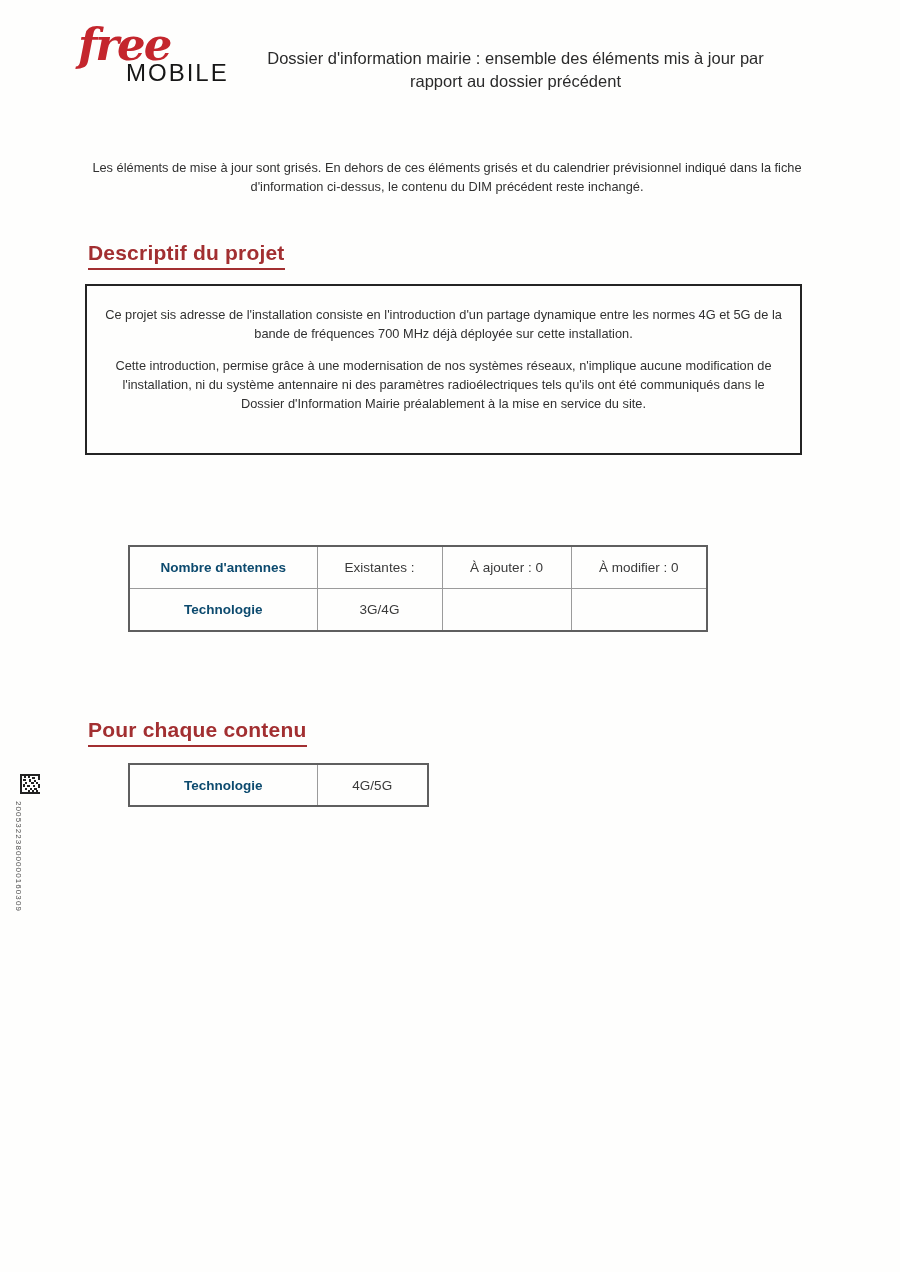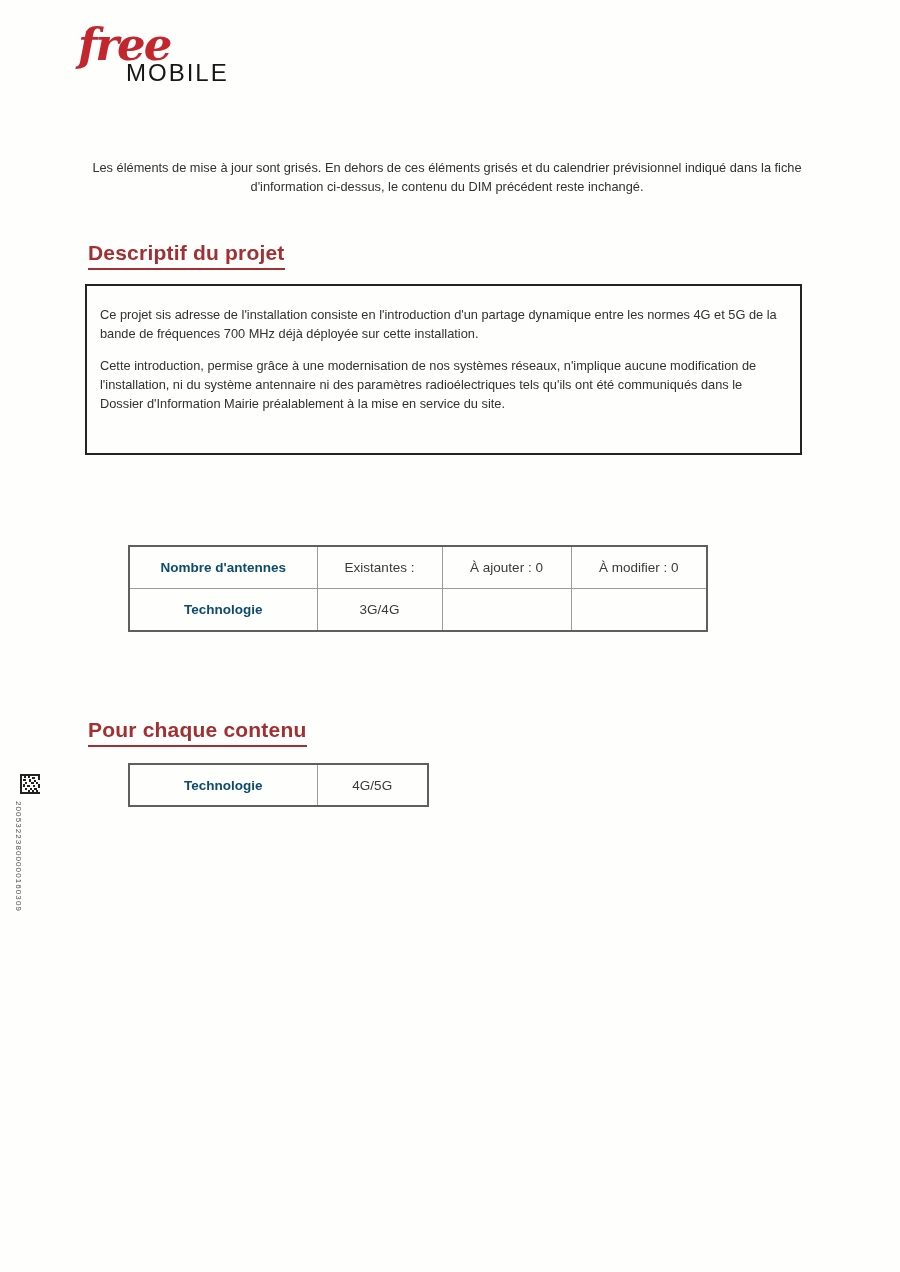--- a/index.html
+++ b/index.html
@@ -65,21 +65,21 @@
   
   .project-box{
     position:absolute;left:85px;top:284px;width:717px;height:171px;
     box-sizing:border-box;
     border:2px solid #242424;
     padding:19px 13px 0 13px;
     font-size:12.8px;line-height:19px;
     color:#313131;
     background:#fefefd;
   }
-  .project-box p{margin:0 0 13px 0;}
+  .project-box p{margin:0 0 13px 0;text-align:center;}
   
   table.doc-table{
     position:absolute;
     border-collapse:collapse;
     table-layout:fixed;
     background:#fefefd;
     border:2px solid var(--border-dark);
   }
   table.doc-table td{
     border:1px solid var(--border-light);
@@ -105,20 +105,21 @@
 </head>
 <body>
 
 <div class="page">
 
   <div class="logo">
     <span class="logo-free">free</span>
     <span class="logo-mobile">MOBILE</span>
   </div>
 
+  <div class="doc-title">Dossier d'information mairie : ensemble des éléments mis à jour par rapport au dossier précédent</div>
 
   <div class="intro">Les éléments de mise à jour sont grisés. En dehors de ces éléments grisés et du calendrier prévisionnel indiqué dans la fiche d'information ci-dessus, le contenu du DIM précédent reste inchangé.</div>
 
   <div class="section-heading h-project">Descriptif du projet</div>
 
   <div class="project-box">
     <p>Ce projet sis adresse de l'installation consiste en l'introduction d'un partage dynamique entre les normes 4G et 5G de la bande de fréquences 700 MHz déjà déployée sur cette installation.</p>
     <p>Cette introduction, permise grâce à une modernisation de nos systèmes réseaux, n'implique aucune modification de l'installation, ni du système antennaire ni des paramètres radioélectriques tels qu'ils ont été communiqués dans le Dossier d'Information Mairie préalablement à la mise en service du site.</p>
   </div>
 

